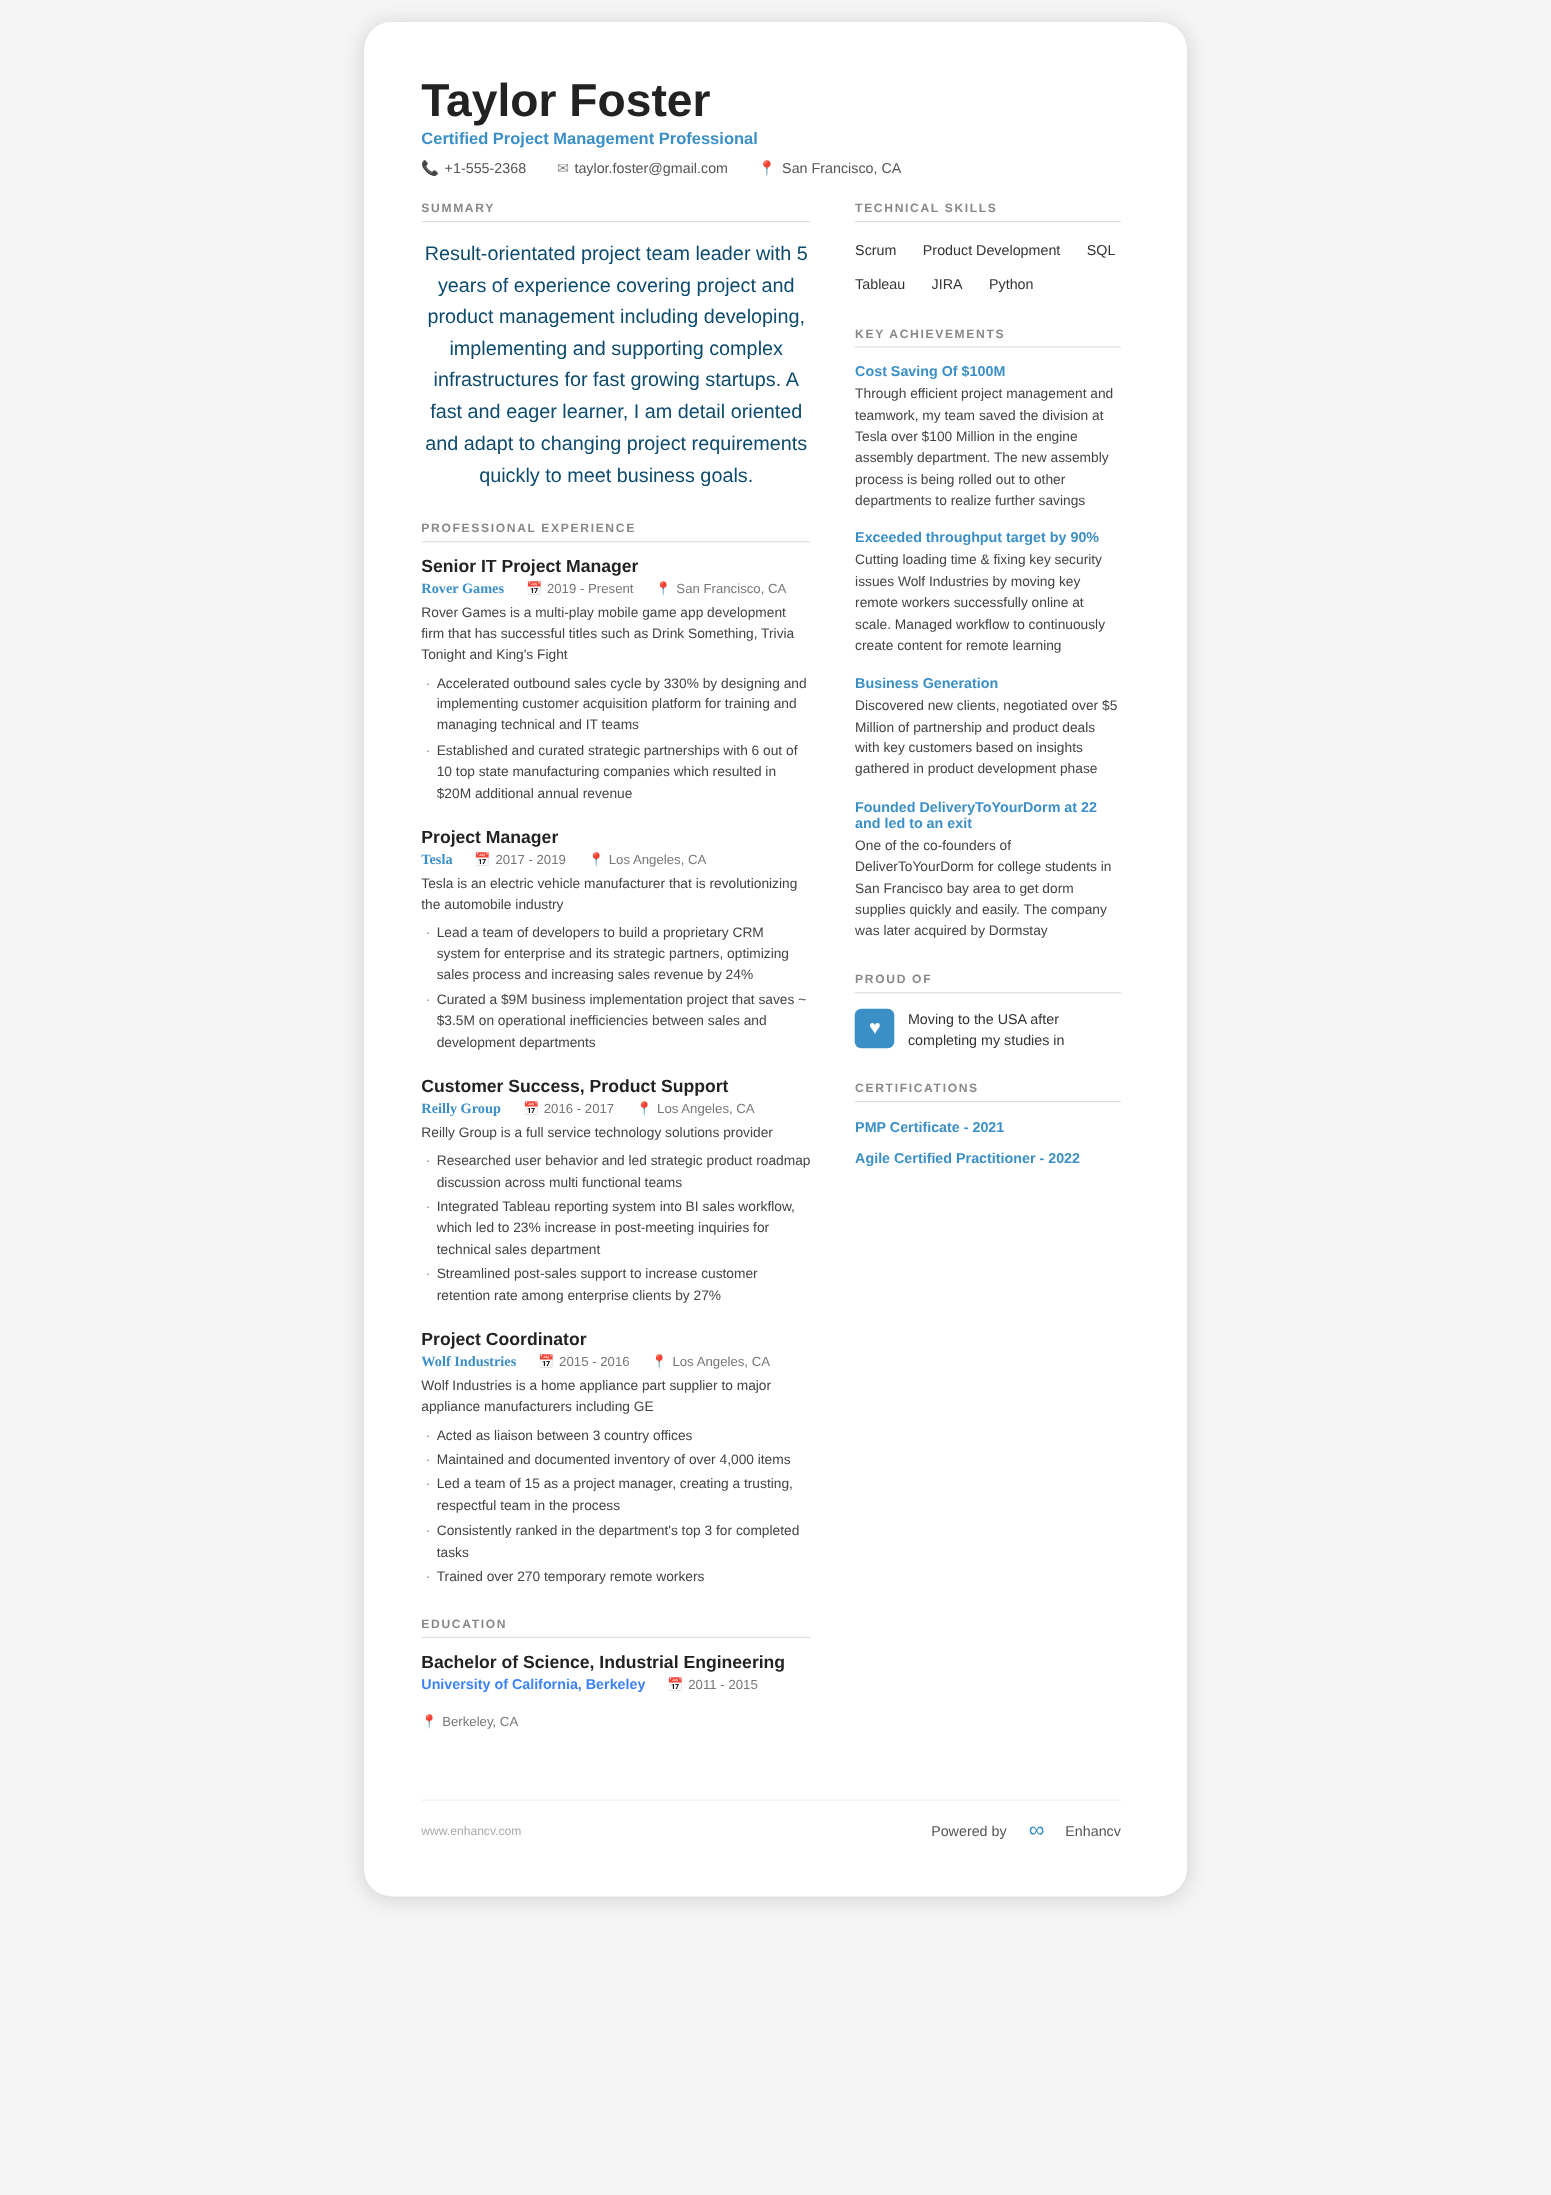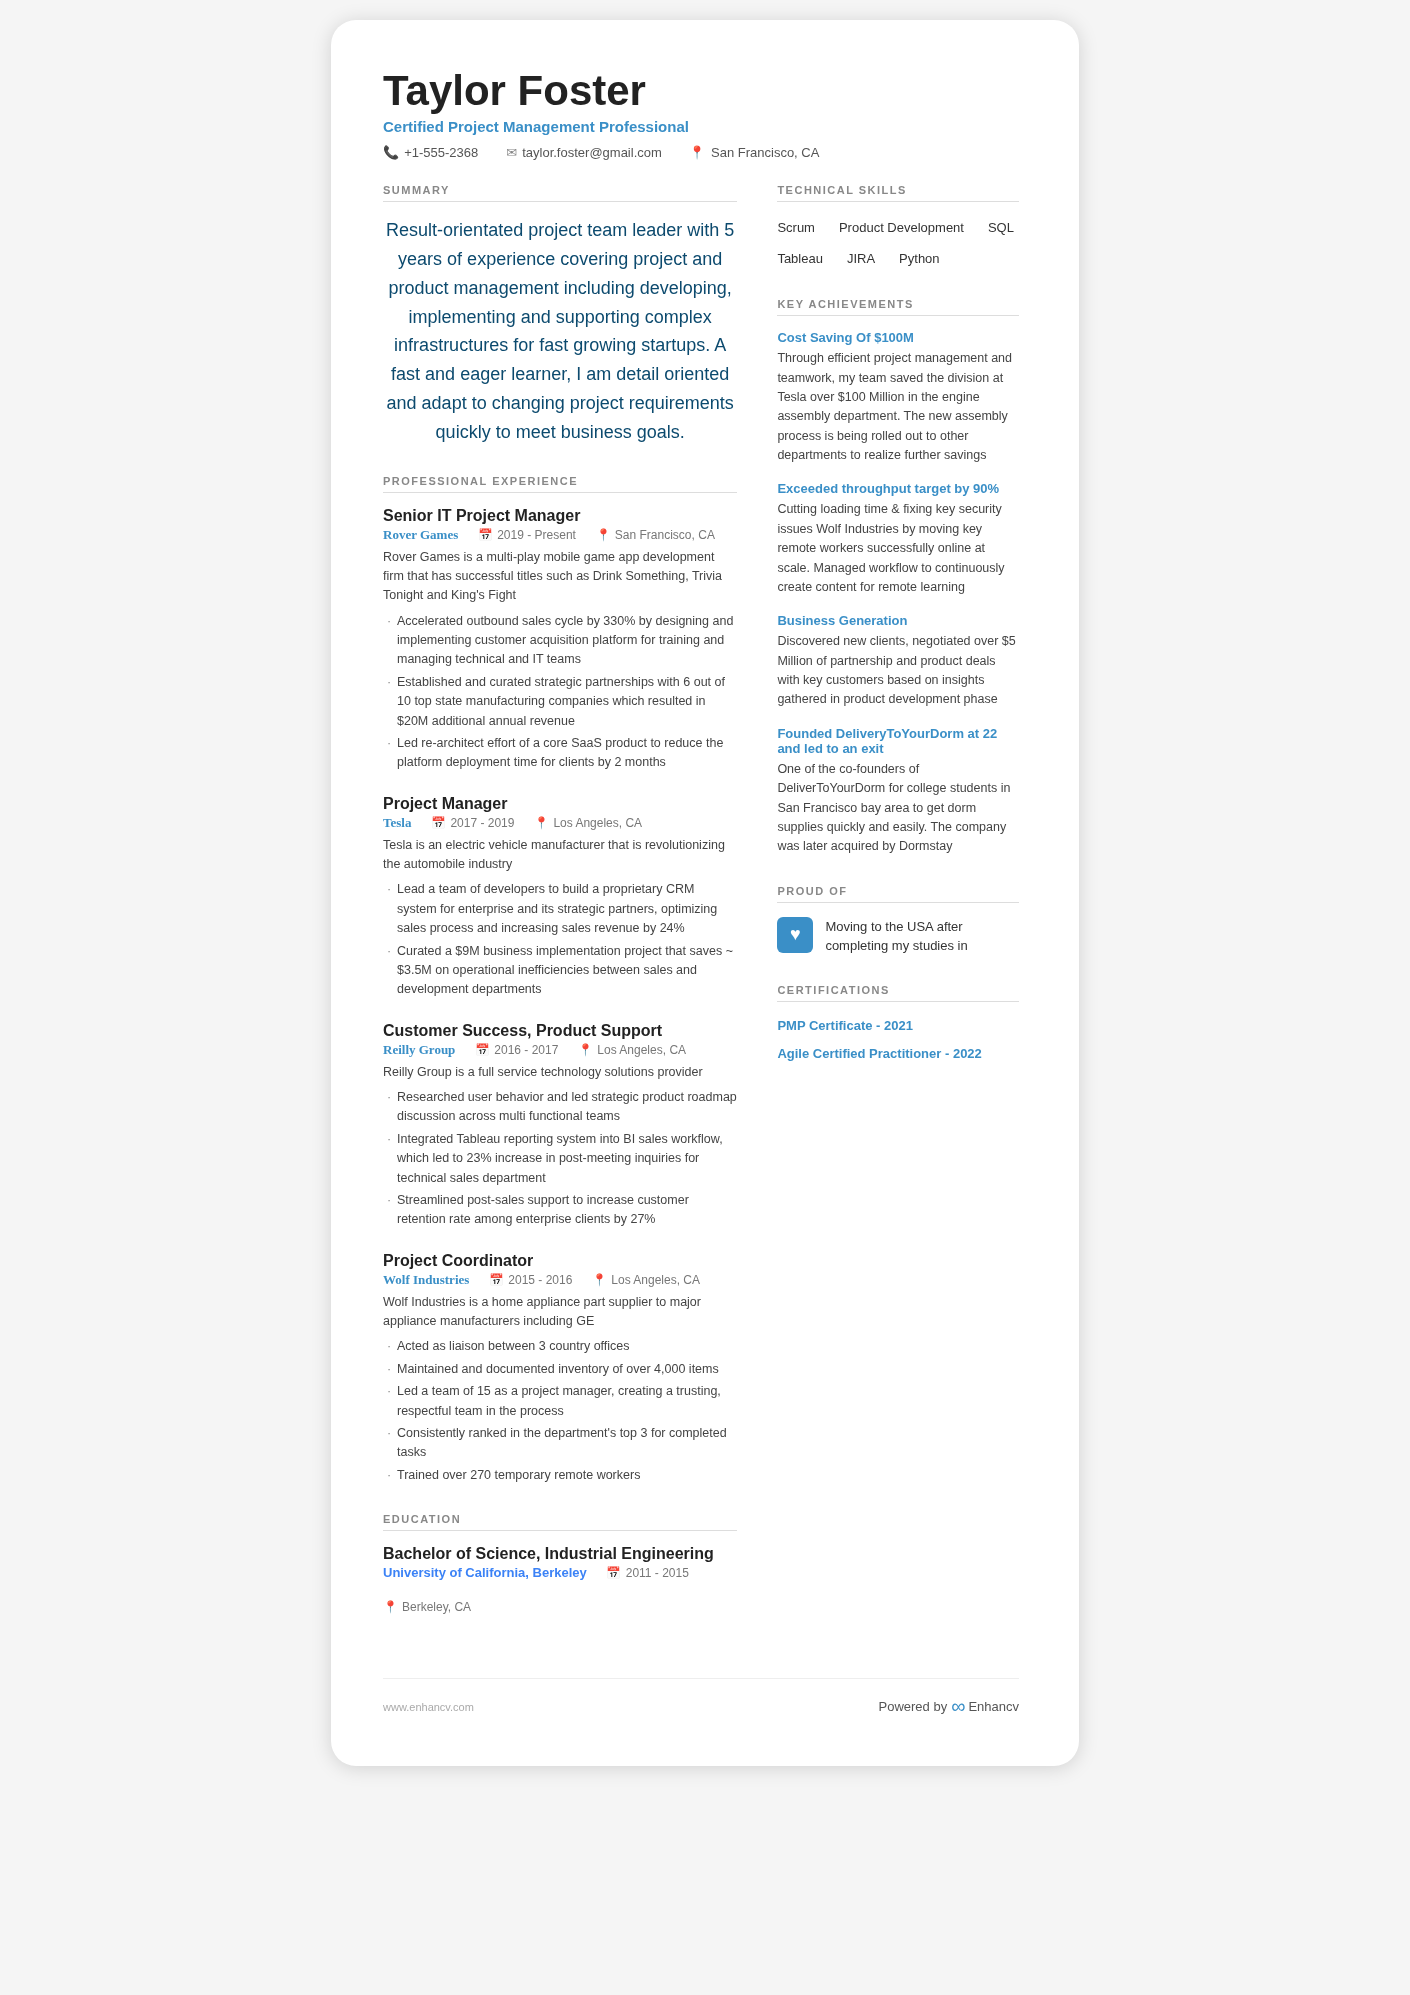--- a/index.html
+++ b/index.html
@@ -169,21 +169,21 @@
       align-items: center;
       margin-top: 36px;
       padding-top: 16px;
       border-top: 1px solid #eee;
       font-size: 11px;
       color: #aaa;
     }
     .footer-logo {
       display: flex;
       align-items: center;
-      gap: 4px;
+      gap: 20px;
       color: #555;
       font-size: 13px;
     }
     .enhancv-logo {
       font-size: 20px;
       color: #3a8fc7;
       font-weight: 300;
       letter-spacing: -1px;
     }
   </style>
@@ -233,21 +233,20 @@
             </span>
             <span class="job-meta-item">
               <span>📍</span>
               <span>San Francisco, CA</span>
             </span>
           </div>
           <p class="job-desc">Rover Games is a multi-play mobile game app development firm that has successful titles such as Drink Something, Trivia Tonight and King's Fight</p>
           <ul class="job-bullets">
             <li>Accelerated outbound sales cycle by 330% by designing and implementing customer acquisition platform for training and managing technical and IT teams</li>
             <li>Established and curated strategic partnerships with 6 out of 10 top state manufacturing companies which resulted in $20M additional annual revenue</li>
-            <li>Led re-architect effort of a core SaaS product to reduce the platform deployment time for clients by 2 months</li>
           </ul>
         </div>
 
         <div class="job">
           <div class="job-title">Project Manager</div>
           <div class="job-meta">
             <span class="job-company">Tesla</span>
             <span class="job-meta-item">
               <span>📅</span>
               <span>2017 - 2019</span>

